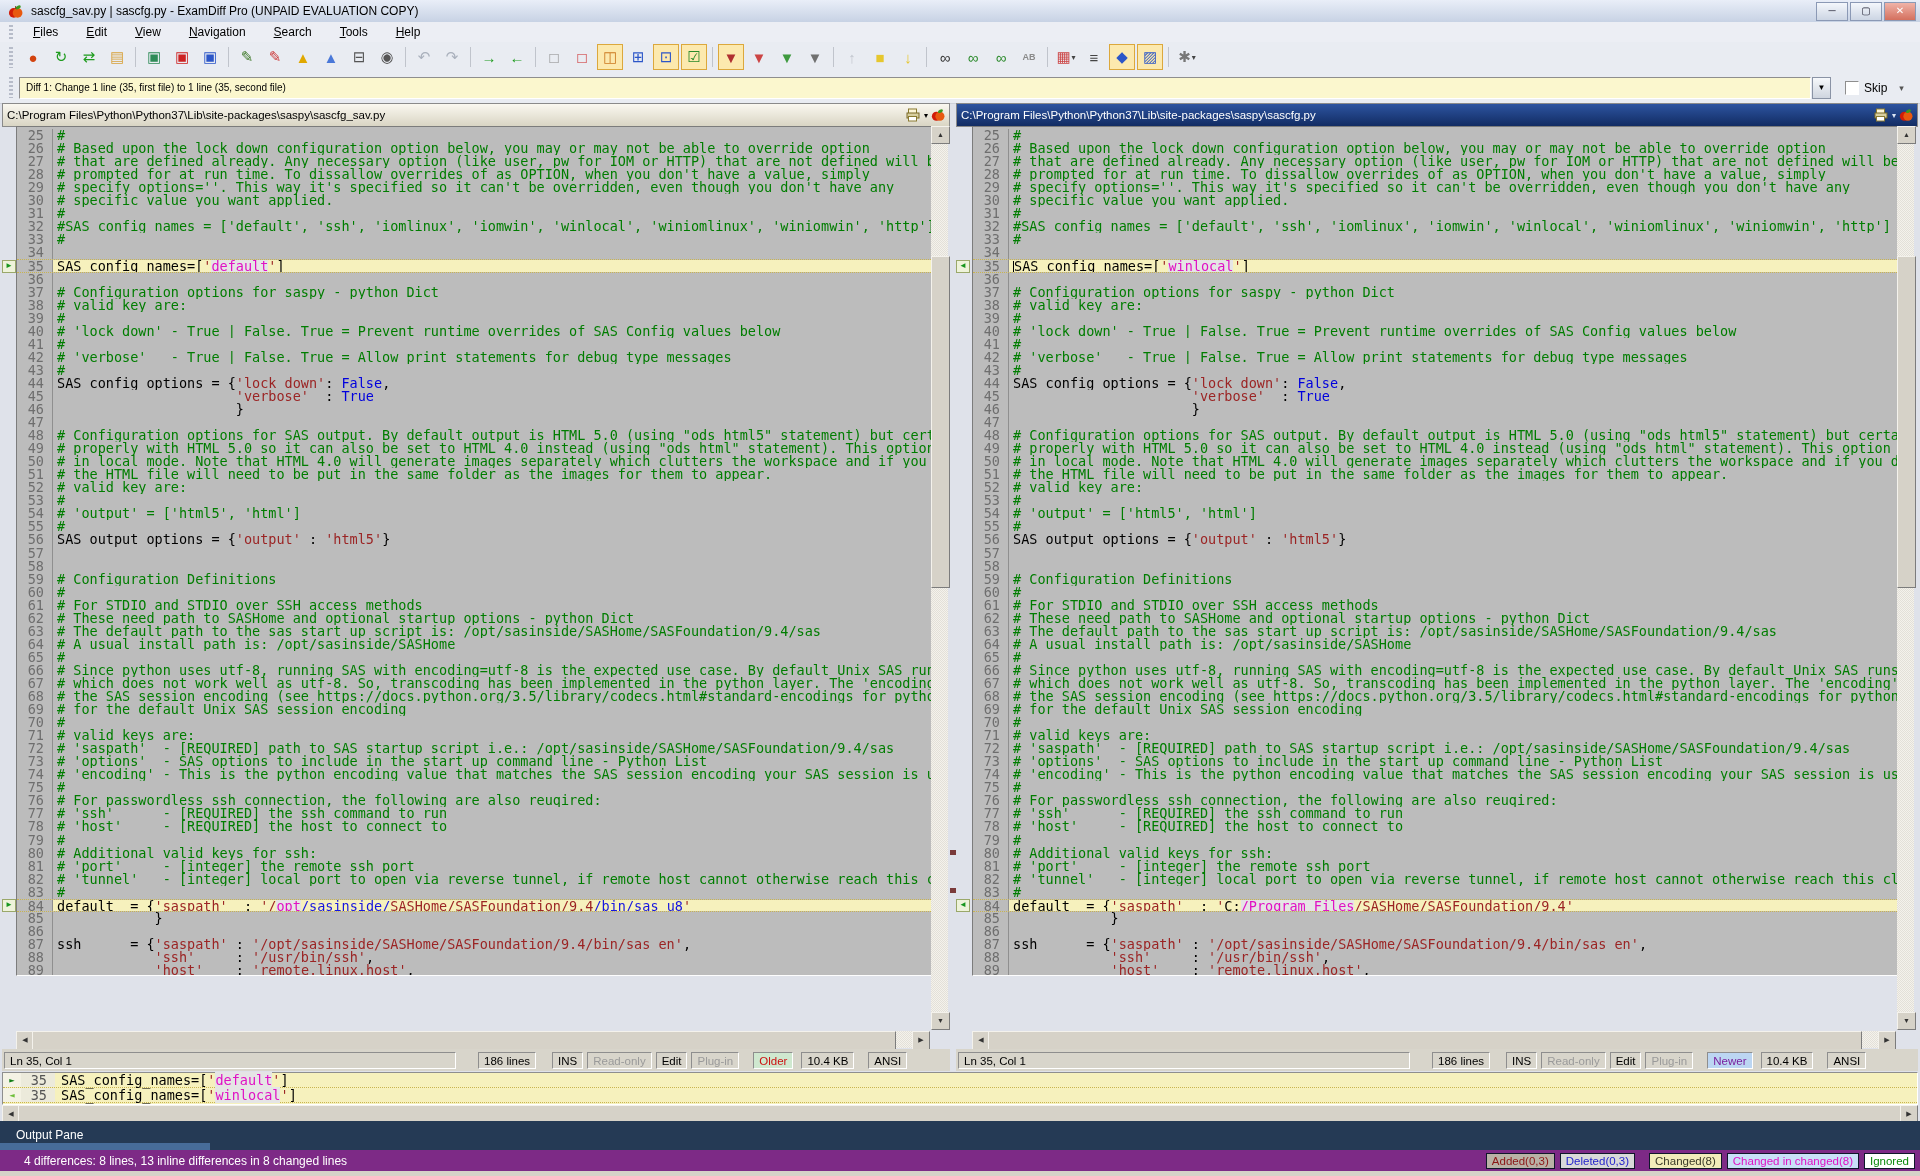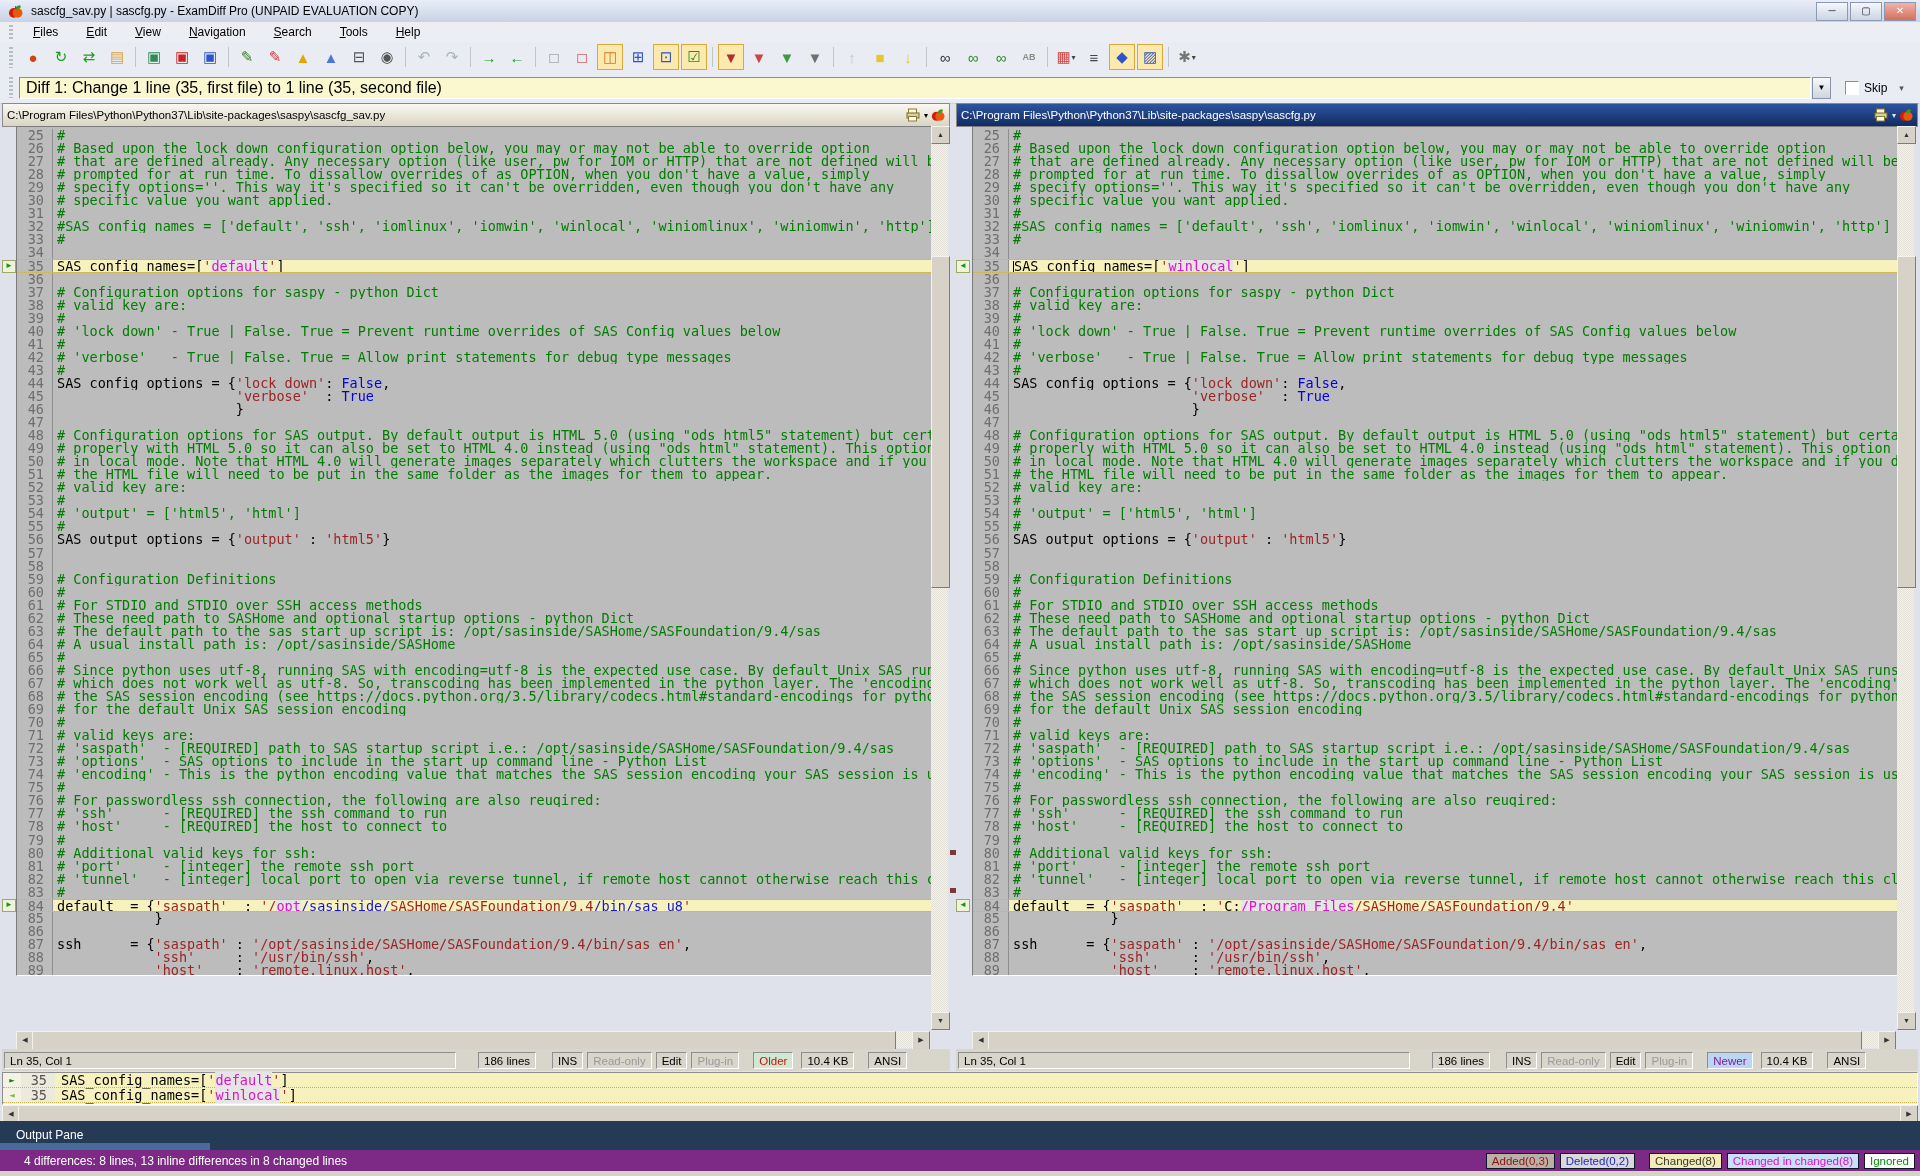--- a/index.html
+++ b/index.html
@@ -34,21 +34,21 @@
     font-size:15px;background:transparent;border:1px solid transparent}
   .tb-btn.sel{background:#fce9ae;border:1px solid #dca83c}
   .tb-btn .caret{font-size:8px;color:#444;margin-left:1px}
   .tb-sep{width:1px;height:20px;background:#c0c4cc;margin:0 4px}
   .tb-ab{font-size:9px;font-weight:bold;letter-spacing:0}
 
   
   #diffbar{left:0;top:72px;width:1920px;height:31px;background:#e9ecf2;display:flex;align-items:center;
     border-bottom:1px solid #cdd1da}
   #diffcombo{width:1778px;height:18px;background:#fbf7ce;
-    border:1px solid;border-color:#8e8e8e #fff #fff #8e8e8e;font-size:16px;
+    border:1px solid;border-color:#8e8e8e #fff #fff #8e8e8e;font-size:10px;
     padding:1px 6px;display:flex;align-items:center;white-space:nowrap;overflow:hidden}
   #combodrop{width:17px;height:20px;background:linear-gradient(#f6f8fb,#cfd5df);
     border:1px solid #8a93a5;font-size:8px;text-align:center;line-height:19px;margin-left:1px}
   #skipwrap{display:flex;align-items:center;margin-left:14px;font-size:12px}
   #skipbox{width:12px;height:12px;background:#fff;border:1px solid;
     border-color:#8e8e8e #fff #fff #8e8e8e;margin-right:5px}
   #diffbar .mini-caret{font-size:9px;color:#555;margin-left:12px}
 
   
   .pane{position:absolute;top:103px;height:914px}
@@ -429,18 +429,18 @@
 </div>
 
 <div class="abs" id="outputband">
   <span class="olabel">Output Pane</span>
   <div id="outputtab"></div>
 </div>
 
 <div class="abs" id="statusbar">
   <span class="summary">4 differences: 8 lines, 13 inline differences in 8 changed lines</span>
 <span class="badge" style="color: rgb(139, 21, 21); background: rgb(185, 177, 166);">Added(0,3)</span>
-    <span class="badge" style="color: rgb(35, 35, 204); background: rgb(217, 217, 217);">Deleted(0,2)</span>
+    <span class="badge" style="color: rgb(35, 35, 204); background: rgb(217, 217, 217);">Deleted(0,3)</span>
     <span class="badge" style="color: rgb(58, 58, 40); background: rgb(242, 236, 186); margin-left: 9px;">Changed(8)</span>
     <span class="badge" style="color: rgb(224, 18, 196); background: rgb(201, 224, 248);">Changed in changed(8)</span>
     <span class="badge" style="color: rgb(11, 138, 11); background: rgb(255, 255, 255);">Ignored</span>
   </div>
 <div class="abs" id="bottomstrip"></div>
 
 </body></html>

